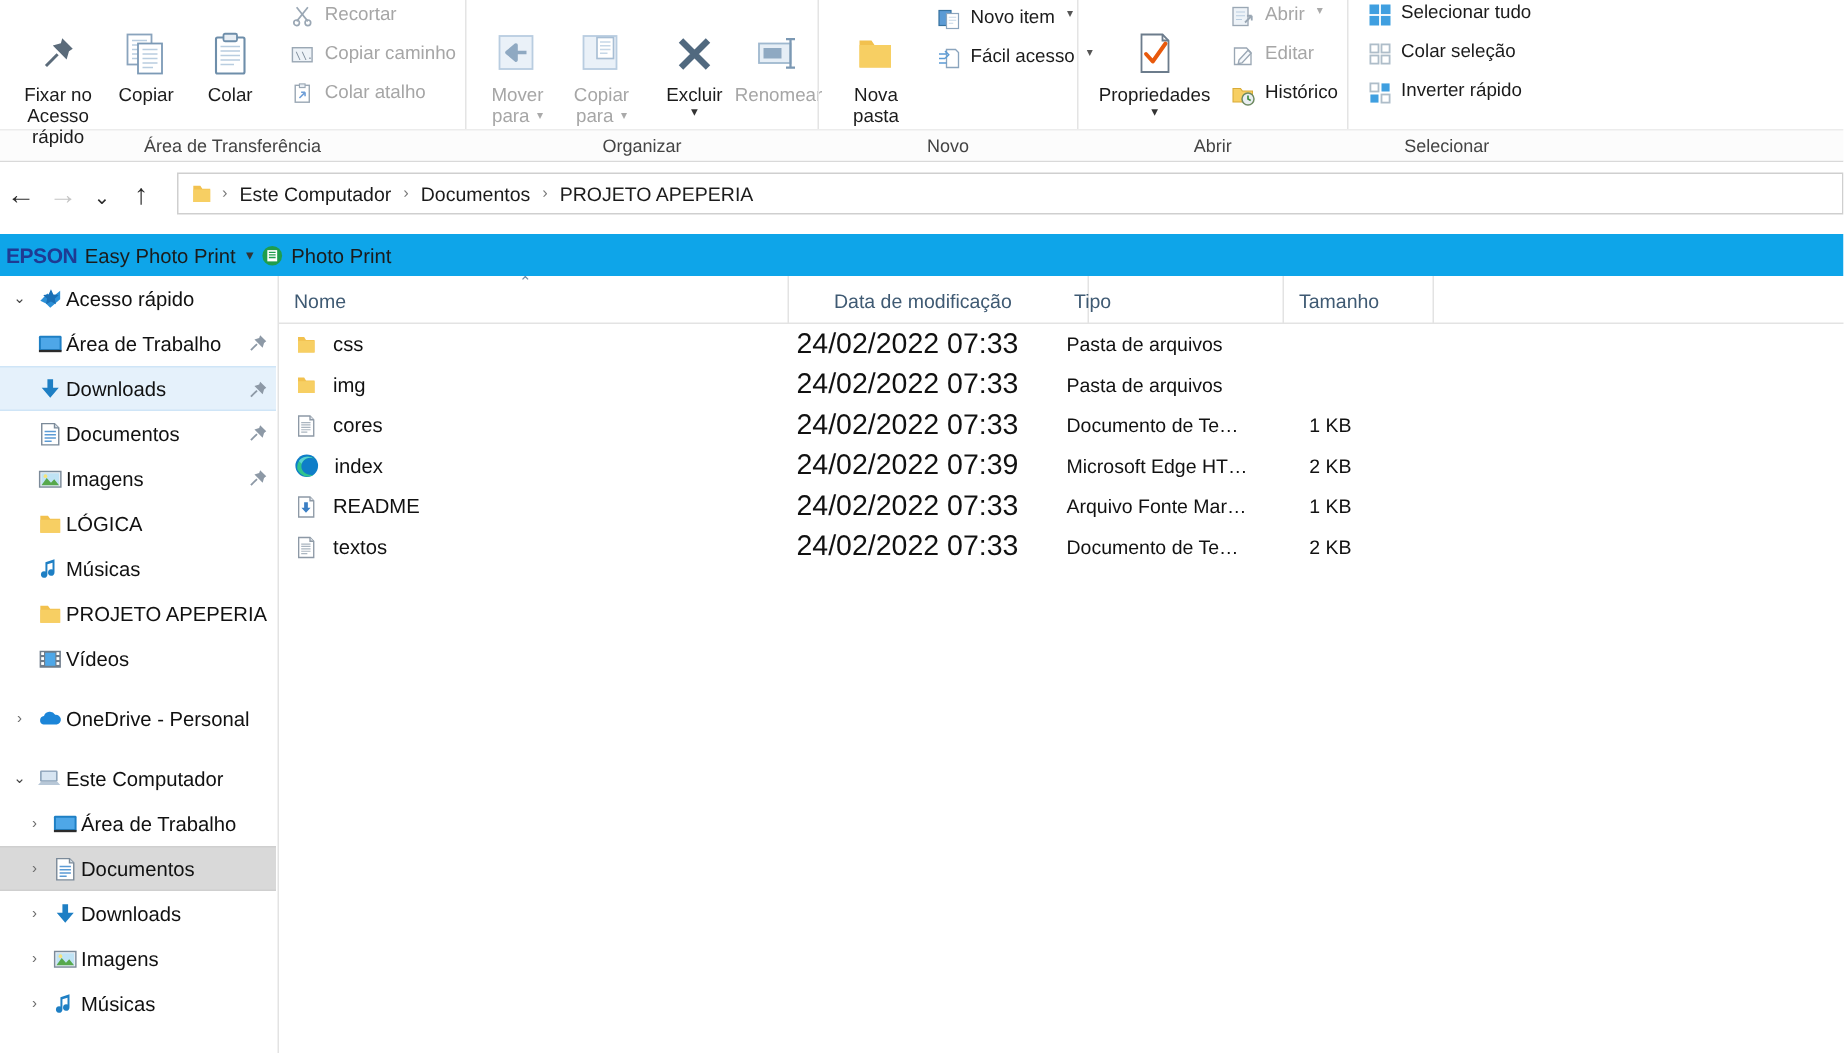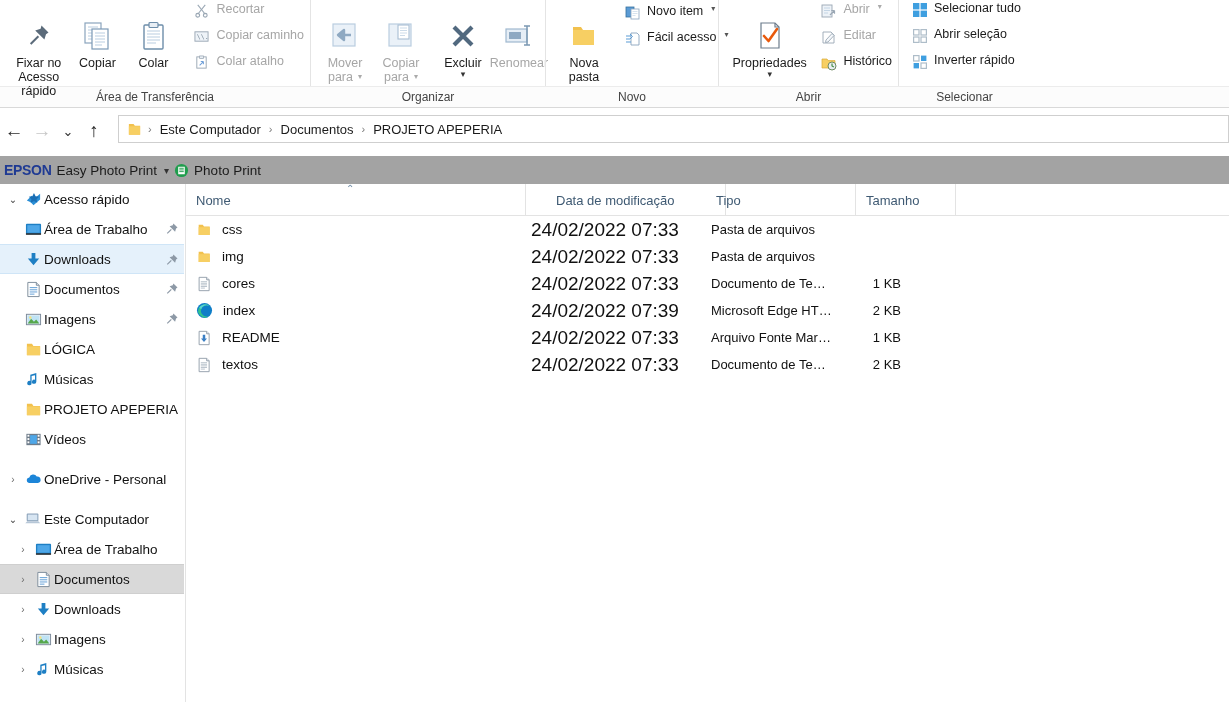--- a/index.html
+++ b/index.html
@@ -61,21 +61,21 @@
     border:1px solid #cfcfcf; background:#fff;
     display:flex; align-items:center; padding-left:6px; gap:2px;
   }
   .crumb { font-size:13px; color:#1b1b1b; padding:2px 4px; white-space:nowrap; }
   .crumb-sep { font-size:11px; color:#7a7a7a; padding:0 2px; }
 
   
   .epsonbar {
     position:absolute; left:0; top:156px; width:1229px; height:28px;
     display:flex; align-items:center; padding-left:4px; gap:5px;
-    background:#a3a3a3;
+    background:#0ea5e9;
   }
   .epson-logo { font-size:14px; font-weight:bold; color:#1f3a93; letter-spacing:-0.3px; }
   .epson-txt { font-size:13.5px; color:#1b1b1b; }
 
   
   .sidebar {
     position:absolute; left:0; top:184px; width:184px; height:518px;
     background:#fff; overflow:hidden;
   }
   .content {
@@ -376,21 +376,21 @@
             <span class="sico">
               <svg width="16" height="16" viewBox="0 0 16 16">
                 <g fill="none" stroke="#aebdc9" stroke-width="1.2">
                   <rect x="1.6" y="1.6" width="5.4" height="5.4"></rect>
                   <rect x="9" y="1.6" width="5.4" height="5.4"></rect>
                   <rect x="1.6" y="9" width="5.4" height="5.4"></rect>
                   <rect x="9" y="9" width="5.4" height="5.4"></rect>
                 </g>
               </svg>
             </span>
-            <span>Abrir seleção</span>
+            <span>Colar seleção</span>
           </div>
           <div class="small-btn">
             <span class="sico">
               <svg width="16" height="16" viewBox="0 0 16 16">
                 <rect x="1.6" y="1.6" width="5.4" height="5.4" fill="none" stroke="#aebdc9" stroke-width="1.2"></rect>
                 <rect x="9" y="1.6" width="5.4" height="5.4" fill="#3f9fe0"></rect>
                 <rect x="1.6" y="9" width="5.4" height="5.4" fill="#3f9fe0"></rect>
                 <rect x="9" y="9" width="5.4" height="5.4" fill="none" stroke="#aebdc9" stroke-width="1.2"></rect>
               </svg>
             </span>

